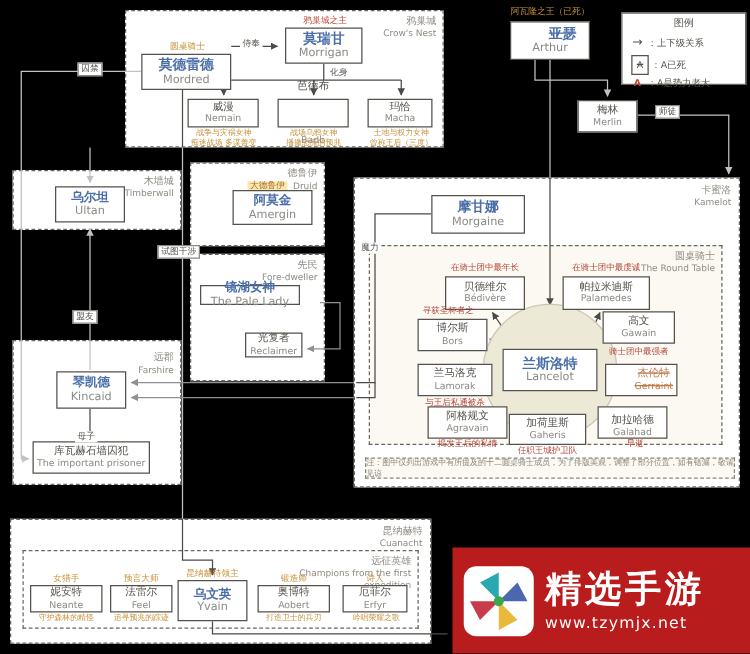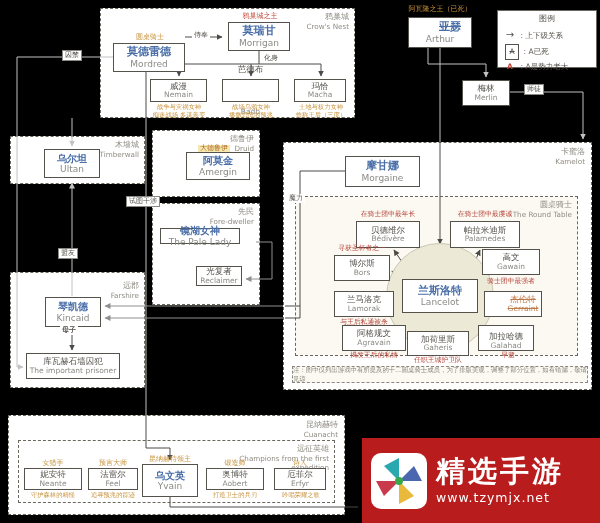--- a/index.html
+++ b/index.html
@@ -351,21 +351,21 @@
   <div class="box" style="left:274px;top:468px;width:52px;height:22px;">
     <span class="cn-s">厄菲尔</span>
     <span class="en-s">Erfyr</span>
   </div>
   <div class="mdesc" style="left:264px;top:491px;width:74px;">吟唱荣耀之歌</div>
 
   <div class="edge-label" style="left:192px;top:31px;">侍奉</div>
   <div class="edge-label" style="left:262px;top:54px;">化身</div>
   <div class="edge-label framed" style="left:62px;top:50px;">囚禁</div>
   <div class="edge-label framed" style="left:58px;top:248px;">盟友</div>
-  <div class="edge-label" style="left:60px;top:326px;font-weight:bold;">母子</div>
+  <div class="edge-label" style="left:60px;top:345px;">母子</div>
   <div class="edge-label framed" style="left:126px;top:196px;">试图干涉</div>
   <div class="edge-label framed" style="left:524px;top:84px;">师徒</div>
   <div class="edge-label" style="left:287px;top:194px;">魔力</div>
 
   <div class="wm">
     <svg class="wm-logo" width="58" height="58" viewBox="0 0 58 58">
       <rect x="1" y="1" width="56" height="56" rx="10" fill="#ffffff"></rect>
       <g>
         <path d="M29 29 L29 6 L14 14 Z" fill="#2aa8b0"></path>
         <path d="M29 29 L52 29 L44 14 Z" fill="#4a67b0"></path>

